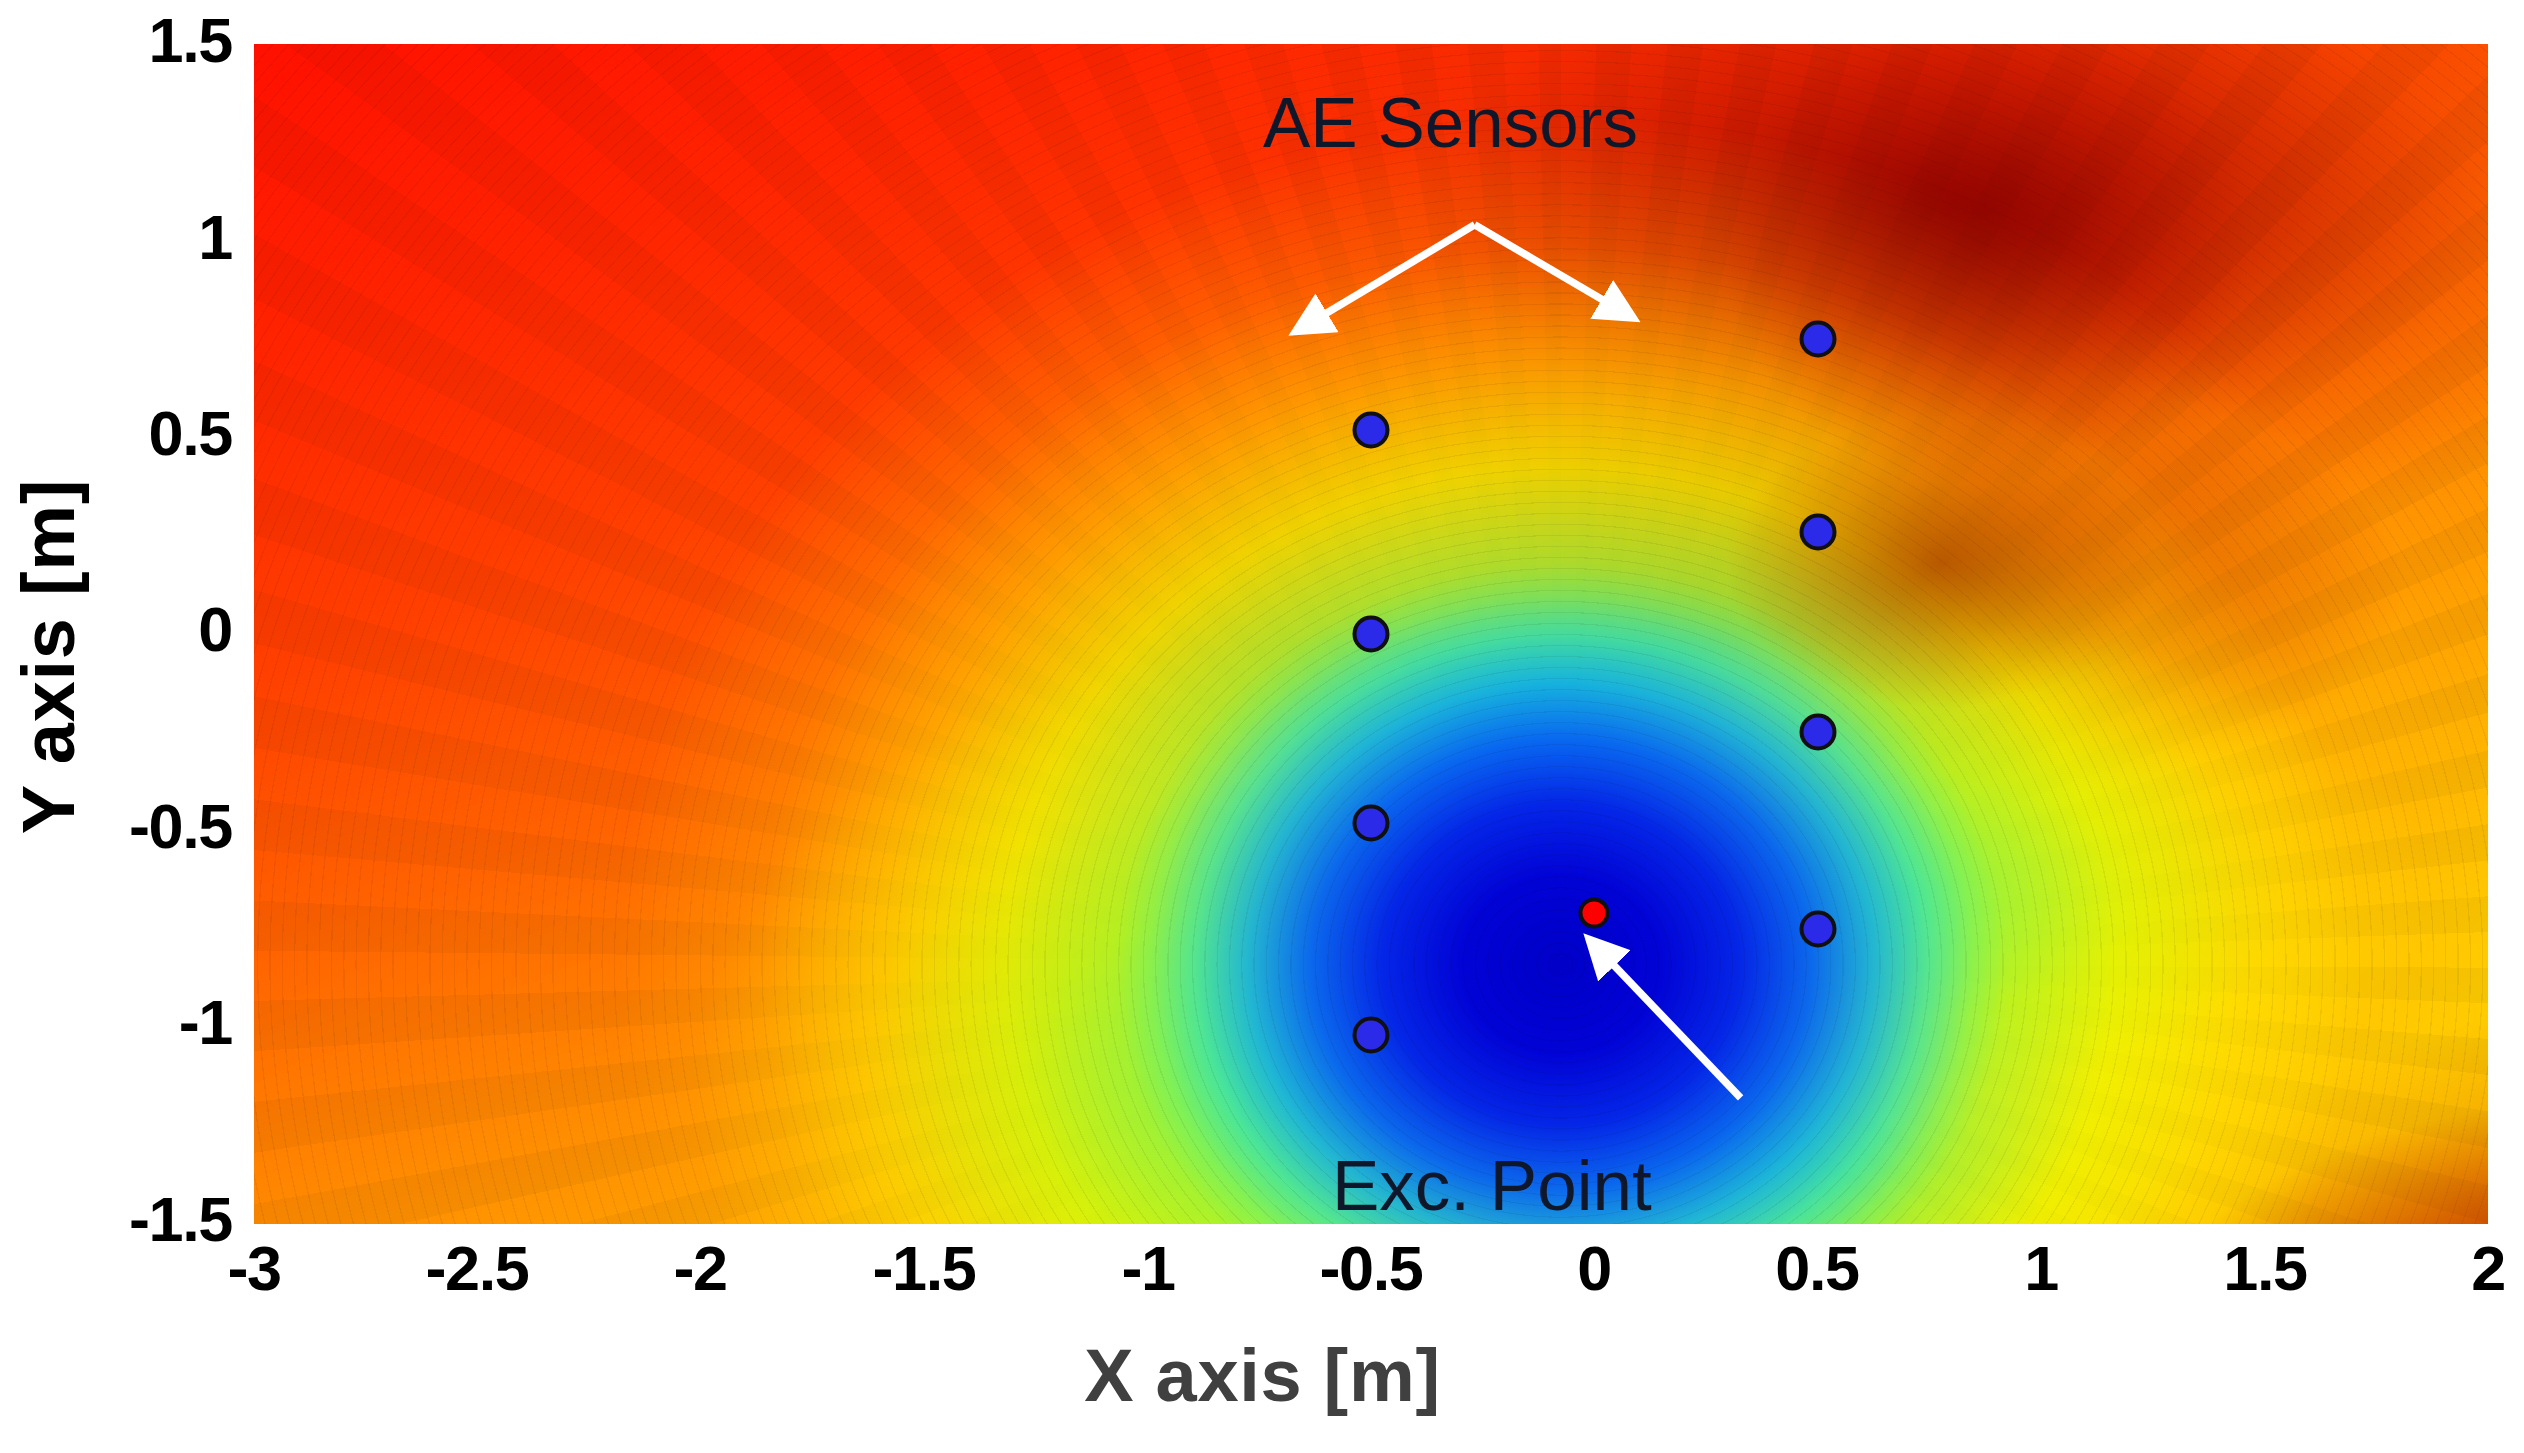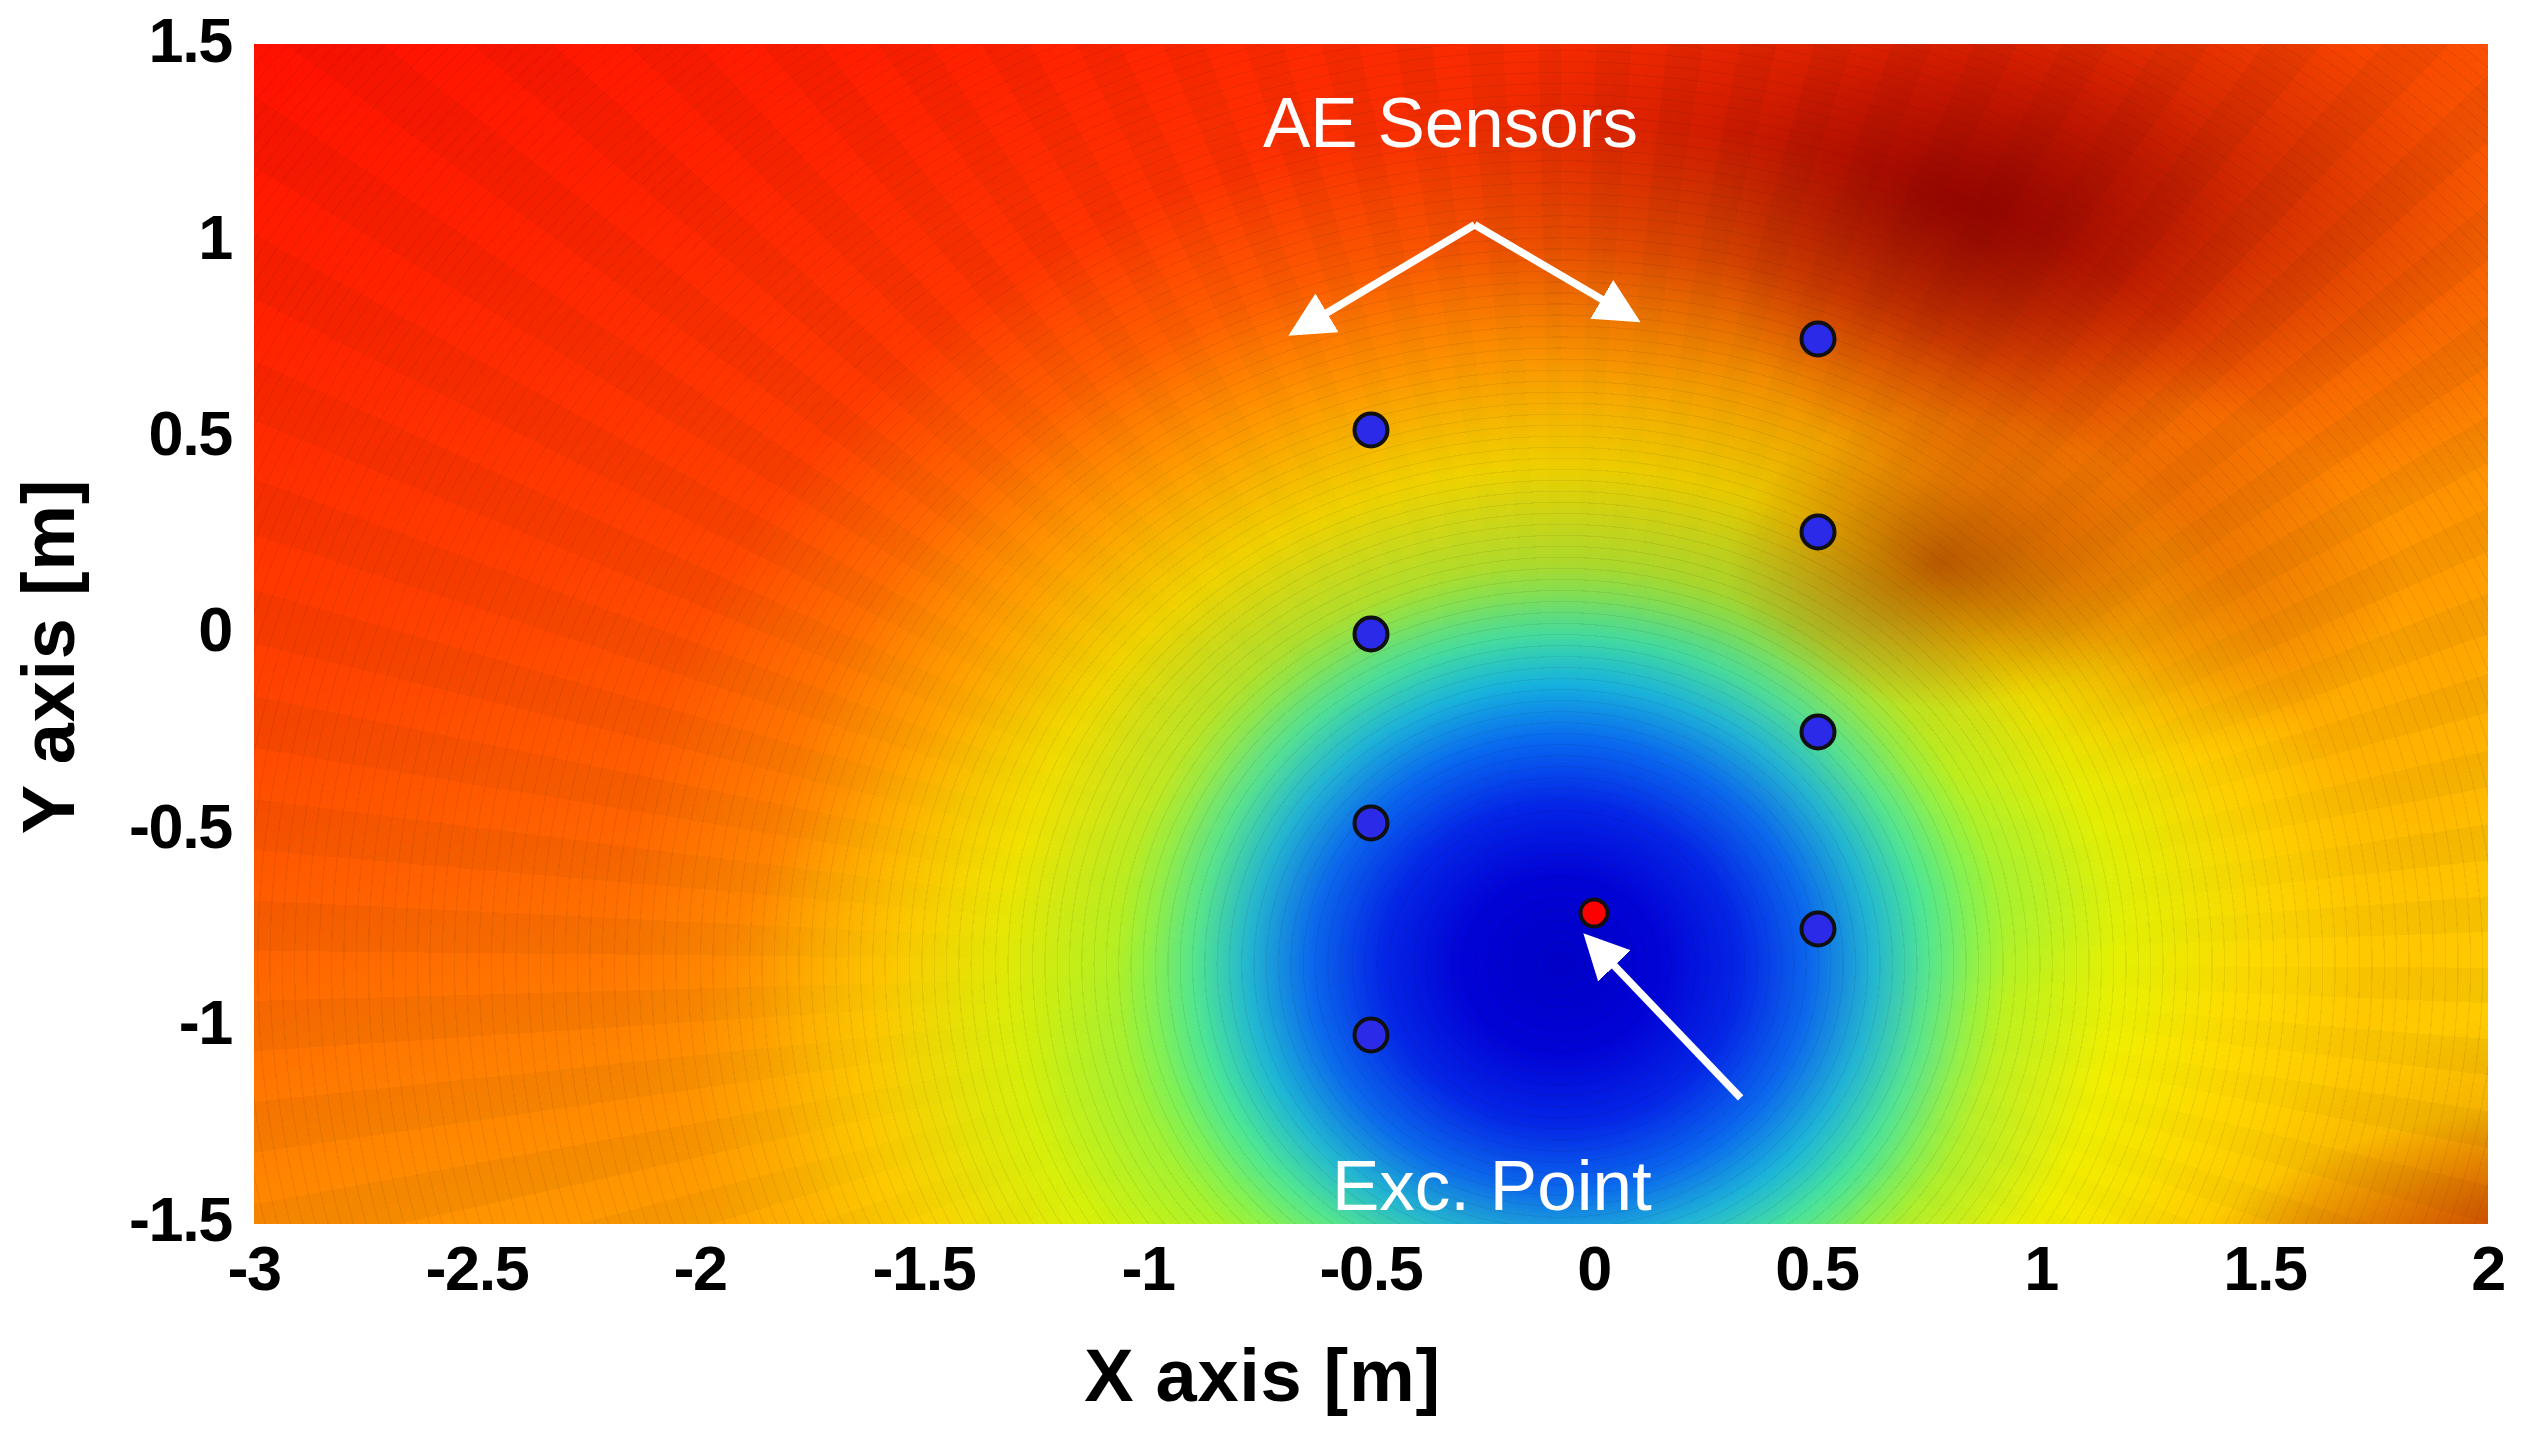--- a/index.html
+++ b/index.html
@@ -23,21 +23,21 @@
   }
   .xtick{
     position:absolute;color:#000;font-size:63px;font-weight:bold;
     font-family:"Liberation Sans",sans-serif;
     white-space:nowrap;text-align:center;letter-spacing:-1.4px;
   }
 
   
   #xlabel{
     position:absolute;left:0;top:1333px;width:2525px;text-align:center;
-    font-size:74px;font-weight:bold;color:#000000;letter-spacing:0.7px;
+    font-size:74px;font-weight:bold;color:#404040;letter-spacing:0.7px;
   }
   #ylabel{
     position:absolute;left:-225px;top:614px;width:546px;text-align:center;
     font-size:74px;font-weight:bold;color:#000;letter-spacing:0.7px;
     transform:rotate(-90deg);transform-origin:center center;
   }
 
   
   .sensor{
     position:absolute;width:29px;height:29px;border-radius:50%;
@@ -45,21 +45,21 @@
     transform:translate(-50%,-50%);box-sizing:content-box;
   }
   .exc{
     position:absolute;width:23px;height:23px;border-radius:50%;
     background:#ff0000;border:4.1px solid #101010;
     transform:translate(-50%,-50%);box-sizing:content-box;
   }
 
   
   .annot{
-    position:absolute;color:#ffffff;font-size:71px;font-weight:normal;
+    position:absolute;color:#0f172a;font-size:71px;font-weight:normal;
     font-family:"Liberation Sans",sans-serif;white-space:nowrap;
   }
   #svg-arrows{position:absolute;left:0;top:0;width:2234px;height:1180px;pointer-events:none;}
 </style>
 </head>
 <body>
 
 <div id="figure">
 
   <div id="plot-area">

